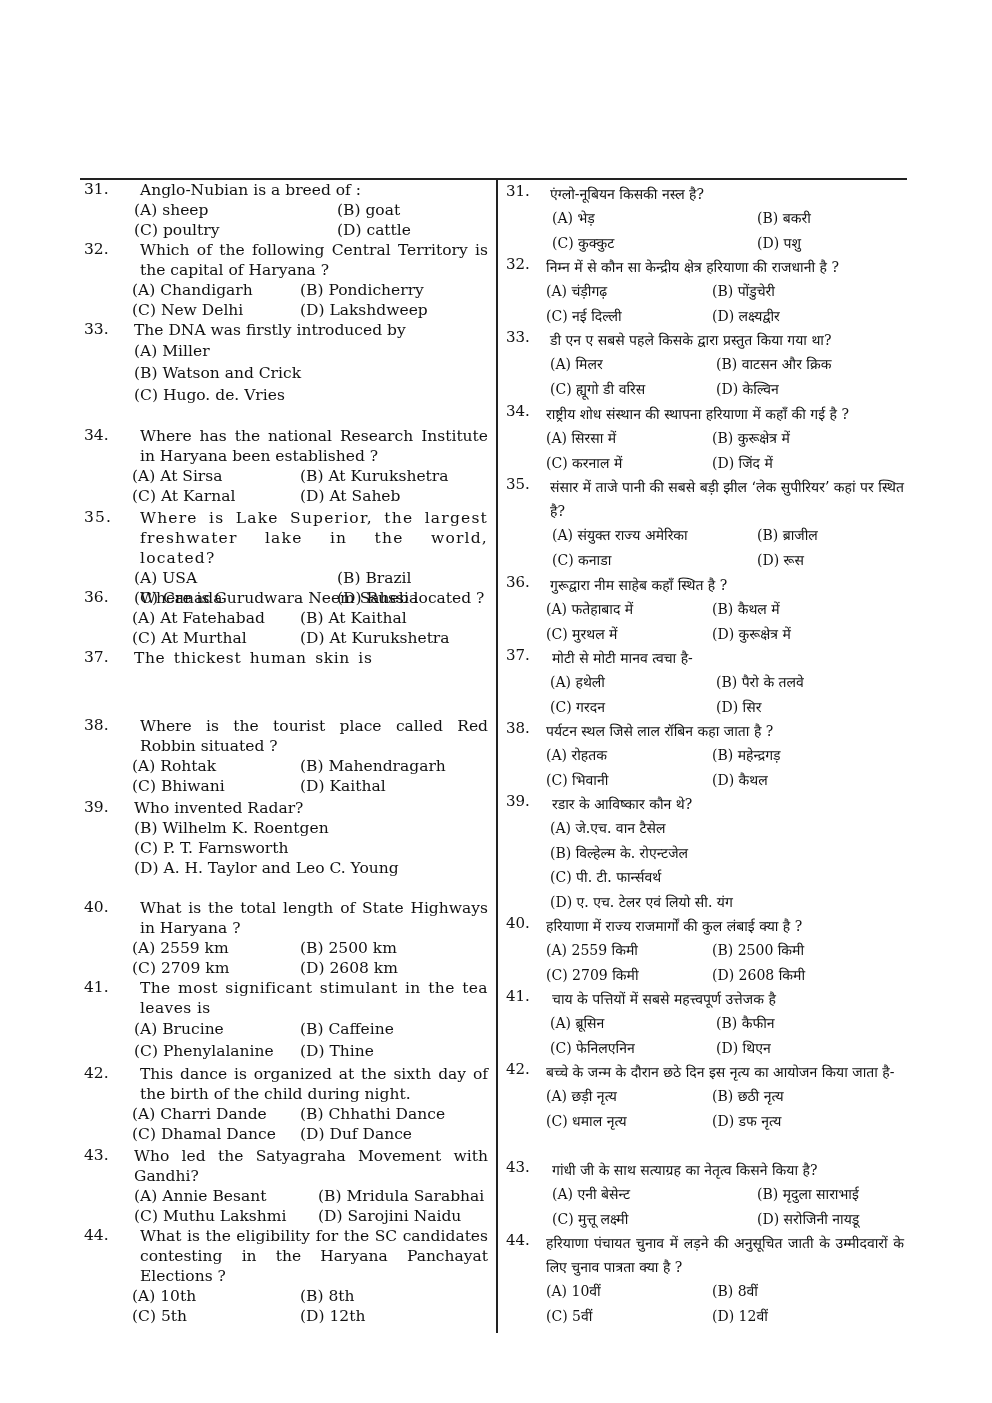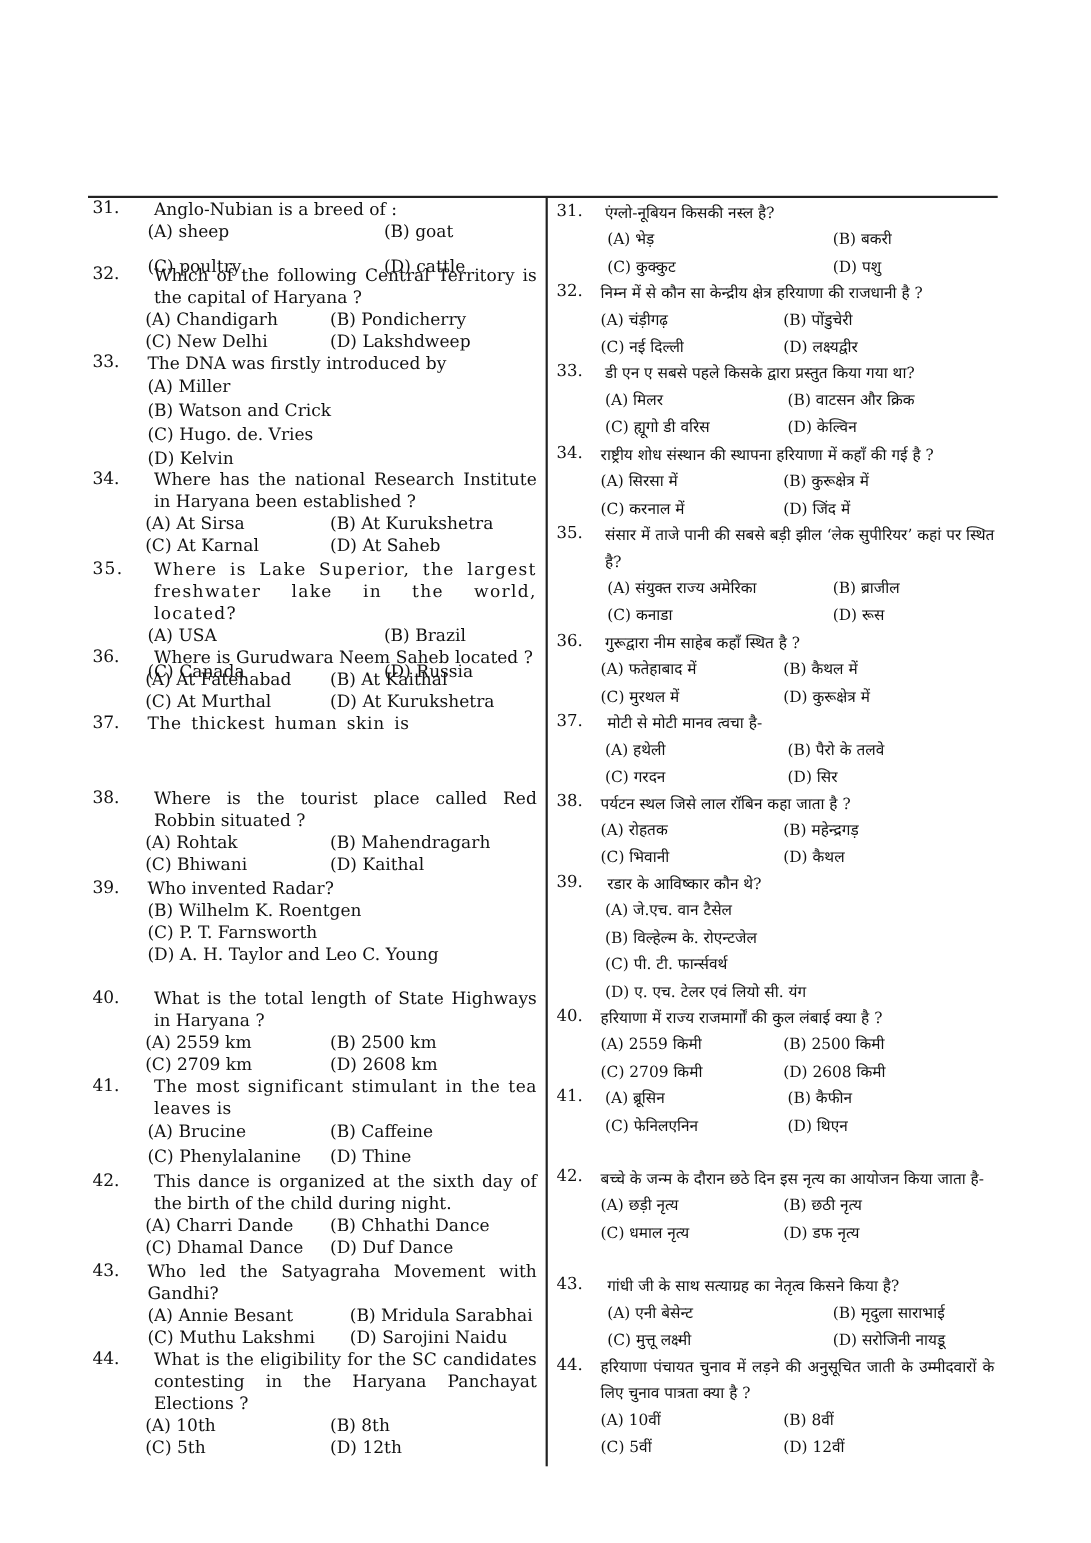--- a/index.html
+++ b/index.html
@@ -31,21 +31,21 @@
       margin-left: 56px; font-size: 15.5px; line-height: 20px;
       text-align: justify;
     }
     .col-hi .q-num { left: 2px; font-size: 15px; }
     .col-hi .q-text { margin-left: 46px; font-size: 14px; line-height: 24px; }
 
     .opts { margin-left: 48px; display: grid; grid-template-columns: 1fr 1fr; }
     .opt { font-size: 15.5px; line-height: 20px; white-space: nowrap; }
     .col-hi .opts { margin-left: 46px; }
     .col-hi .opt { font-size: 14px; line-height: 24.5px; }
-    .opts.wide-a { grid-template-columns: 203px 1fr; gap: 12px; }
+    .opts.wide-a { grid-template-columns: 203px 1fr; }
     .opts.wide-b { grid-template-columns: 168px 1fr; }
     .opts.wide-c { grid-template-columns: 184px 1fr; }
     .opts.stack { grid-template-columns: 1fr; }
     .opts.tall .opt { line-height: 22px; }
     .spaced { letter-spacing: 1.2px; word-spacing: 3px; }
     .col-hi .opts.grid-a { grid-template-columns: 205px 1fr; }
     .col-hi .opts.grid-b { grid-template-columns: 166px 1fr; }
   </style>
 </head>
 <body>
@@ -74,21 +74,20 @@
       <span class="opt">(D) Lakshdweep</span>
     </div>
   </div>
   <div class="q" style="height:106px">
     <span class="q-num">33.</span>
     <div class="q-text" style="margin-left:50px">The DNA was firstly introduced by</div>
     <div class="opts stack tall" style="margin-left:50px">
       <span class="opt">(A)  Miller</span>
       <span class="opt">(B)  Watson and Crick</span>
       <span class="opt">(C)  Hugo. de. Vries</span>
-      <span class="opt">(D)  Kelvin</span>
     </div>
   </div>
   <div class="q" style="height:82px">
     <span class="q-num">34.</span>
     <div class="q-text">Where has the national Research Institute in Haryana been established ?</div>
     <div class="opts wide-b">
       <span class="opt">(A) At Sirsa</span>
       <span class="opt">(B) At Kurukshetra</span>
       <span class="opt">(C) At Karnal</span>
       <span class="opt">(D) At Saheb</span>
@@ -289,20 +288,21 @@
     <div class="q-text" style="margin-left:42px">हरियाणा में राज्य राजमार्गों की कुल लंबाई क्या है ?</div>
     <div class="opts grid-b" style="margin-left:42px">
       <span class="opt">(A) 2559 किमी</span>
       <span class="opt">(B) 2500 किमी</span>
       <span class="opt">(C) 2709 किमी</span>
       <span class="opt">(D) 2608 किमी</span>
     </div>
   </div>
   <div class="q" style="height:73px">
     <span class="q-num">41.</span>
+    <div class="q-text" style="margin-left:48px">चाय के पत्तियों में सबसे महत्त्वपूर्ण उत्तेजक है</div>
     <div class="opts grid-b">
       <span class="opt">(A)  ब्रूसिन</span>
       <span class="opt">(B)  कैफीन</span>
       <span class="opt">(C)  फेनिलएनिन</span>
       <span class="opt">(D)  थिएन</span>
     </div>
   </div>
   <div class="q" style="height:98px">
     <span class="q-num">42.</span>
     <div class="q-text" style="margin-left:42px">बच्चे के जन्म के दौरान छठे दिन इस नृत्य का आयोजन किया जाता है-</div>

